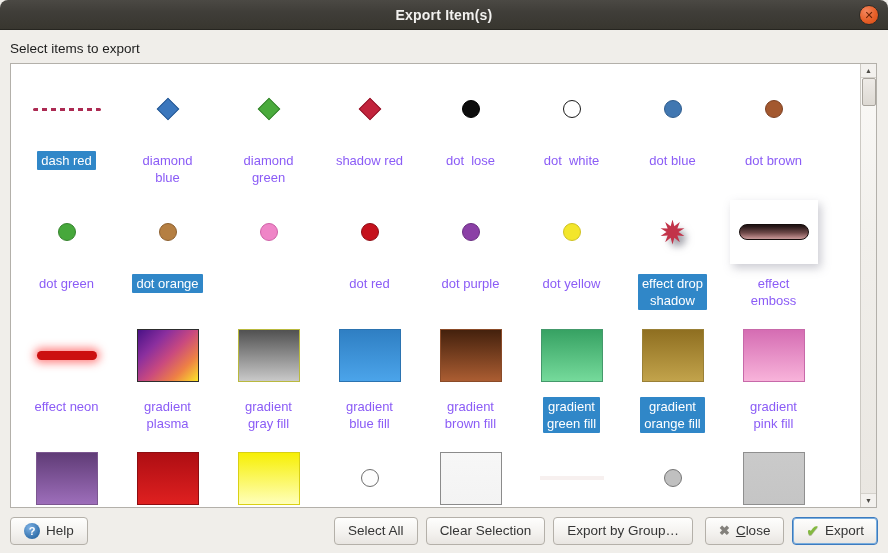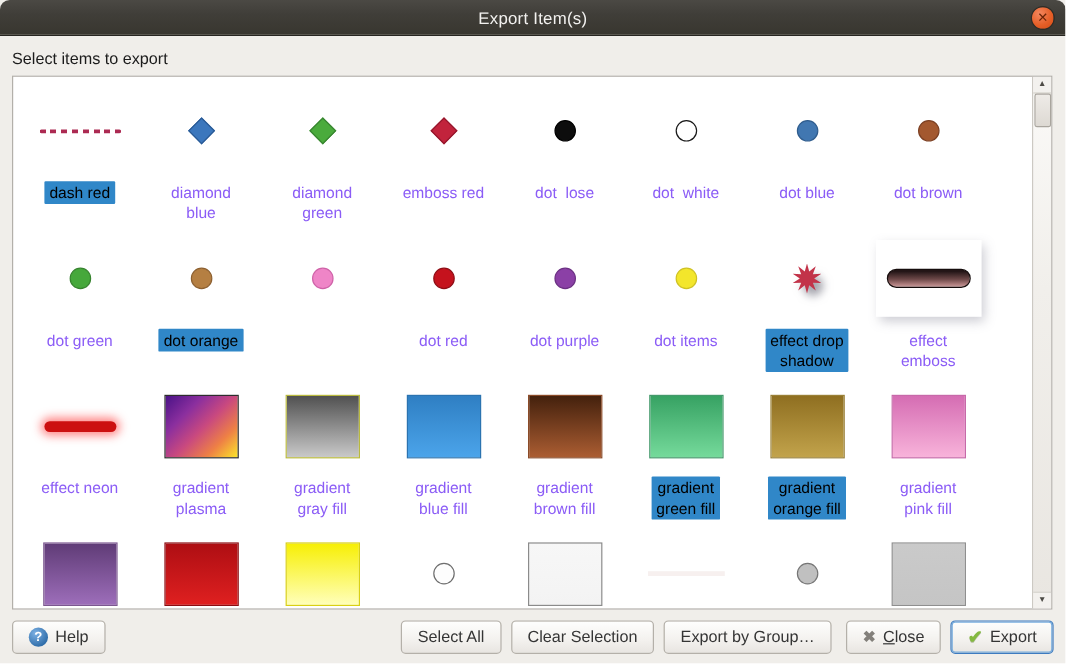--- a/index.html
+++ b/index.html
@@ -3,41 +3,41 @@
 <meta charset="utf-8">
 <style>
   html,body{margin:0;padding:0;background:#ffffff;}
   body{width:888px;height:553px;position:relative;font-family:"Liberation Sans","DejaVu Sans",sans-serif;overflow:hidden;}
   .dialog{position:absolute;inset:0;background:#f0eeea;}
   
   .titlebar{position:absolute;top:0;left:0;width:888px;height:30px;
     background:linear-gradient(180deg,#4b4944 0%,#403e39 40%,#38362f 100%);
     border-radius:8px 8px 0 0;display:flex;align-items:center;justify-content:center;
     border-bottom:1px solid #262520;box-sizing:border-box;}
-  .titlebar .title{color:#f2f1ef;font-weight:normal;font-size:14px;letter-spacing:.2px;}
+  .titlebar .title{color:#f2f1ef;font-weight:bold;font-size:14px;letter-spacing:.2px;}
   .winclose{position:absolute;right:9px;top:5px;width:20px;height:20px;border-radius:50%;
     background:radial-gradient(circle at 35% 30%,#f4875f 0%,#e65f28 55%,#d44c14 100%);
     border:1px solid #2e2c27;box-sizing:border-box;display:flex;align-items:center;justify-content:center;
     color:#6b2406;font-size:11px;font-weight:bold;line-height:1;}
   
   .header-label{position:absolute;left:10px;top:41px;font-size:13.5px;color:#1c1c1c;}
   
   .listview{position:absolute;left:10px;top:63px;width:867px;height:445px;background:#ffffff;
     border:1px solid #b3b0aa;box-sizing:border-box;overflow:hidden;}
   .grid{position:absolute;left:0;top:0;display:grid;grid-template-columns:repeat(8,101px);
     grid-auto-rows:123px;padding:7px 0 0 5px;}
   .cell{display:flex;flex-direction:column;align-items:center;}
   .thumb{height:76px;display:flex;align-items:center;justify-content:center;width:100%;}
   .symwrap{display:flex;align-items:center;justify-content:center;}
   .symwrap.card{width:88px;height:64px;background:#ffffff;box-shadow:3px 4px 9px rgba(140,140,155,.45);}
   .symwrap.star-shadow{filter:drop-shadow(5px 6px 3px rgba(95,95,110,.55));}
   .labelwrap{flex:1;display:flex;justify-content:center;align-items:flex-start;padding-top:4px;}
   .label{font-size:13px;line-height:17px;color:#8b5cf6;text-align:center;white-space:pre-wrap;
     padding:1px 4px;border-radius:1px;max-width:98px;}
-  .label.sel{background:var(--sel);color:#000000;}
+  .label.sel{background:var(--sel);color:#ffffff;}
   .label:empty{display:none;}
   
   .sym-dash{width:68px;height:3px;
     background:repeating-linear-gradient(90deg,var(--fill) 0 5px,transparent 5px 9px);border-radius:2px;}
   .sym-diamond{width:14px;height:14px;background:var(--fill);border:1.5px solid var(--stroke);transform:rotate(45deg);}
   .sym-dot{width:16px;height:16px;border-radius:50%;background:var(--fill);border:1.5px solid var(--stroke);}
   .sym-star{width:25px;height:25px;background:var(--fill);
     clip-path:polygon(50% 0%,57.4% 27.2%,79.4% 9.5%,69.4% 35.9%,97.6% 34.5%,74% 50%,97.6% 65.5%,69.4% 64.1%,79.4% 90.5%,57.4% 72.8%,50% 100%,42.6% 72.8%,20.6% 90.5%,30.6% 64.1%,2.4% 65.5%,26% 50%,2.4% 34.5%,30.6% 35.9%,20.6% 9.5%,42.6% 27.2%);}
   .sym-emboss{width:70px;height:16px;border-radius:8px;border:1px solid #150c0c;box-sizing:border-box;
     background:linear-gradient(180deg,var(--fill) 8%,#6d4848 55%,var(--fill2) 88%,#c59c9c 100%);}
@@ -119,21 +119,21 @@
 green</span>
           </div>
         </div>
         <div class="cell">
           <div class="thumb">
             <div class="symwrap">
               <div class="sym sym-diamond" style="--fill: #c2233c; --stroke: #93172c;"></div>
             </div>
           </div>
           <div class="labelwrap">
-            <span class="label">emboss red</span>
+            <span class="label">shadow red</span>
           </div>
         </div>
         <div class="cell">
           <div class="thumb">
             <div class="symwrap">
               <div class="sym sym-dot" style="--fill: #0d0d0d; --stroke: #000000;"></div>
             </div>
           </div>
           <div class="labelwrap">
             <span class="label">dot  lose</span>
@@ -216,21 +216,21 @@
             <span class="label">dot purple</span>
           </div>
         </div>
         <div class="cell">
           <div class="thumb">
             <div class="symwrap">
               <div class="sym sym-dot" style="--fill: #f3e62b; --stroke: #cfc223;"></div>
             </div>
           </div>
           <div class="labelwrap">
-            <span class="label">dot items</span>
+            <span class="label">dot yellow</span>
           </div>
         </div>
         <div class="cell">
           <div class="thumb">
             <div class="symwrap star-shadow">
               <div class="sym sym-star" style="--fill: #c23349;"></div>
             </div>
           </div>
           <div class="labelwrap">
             <span class="label sel">effect drop

